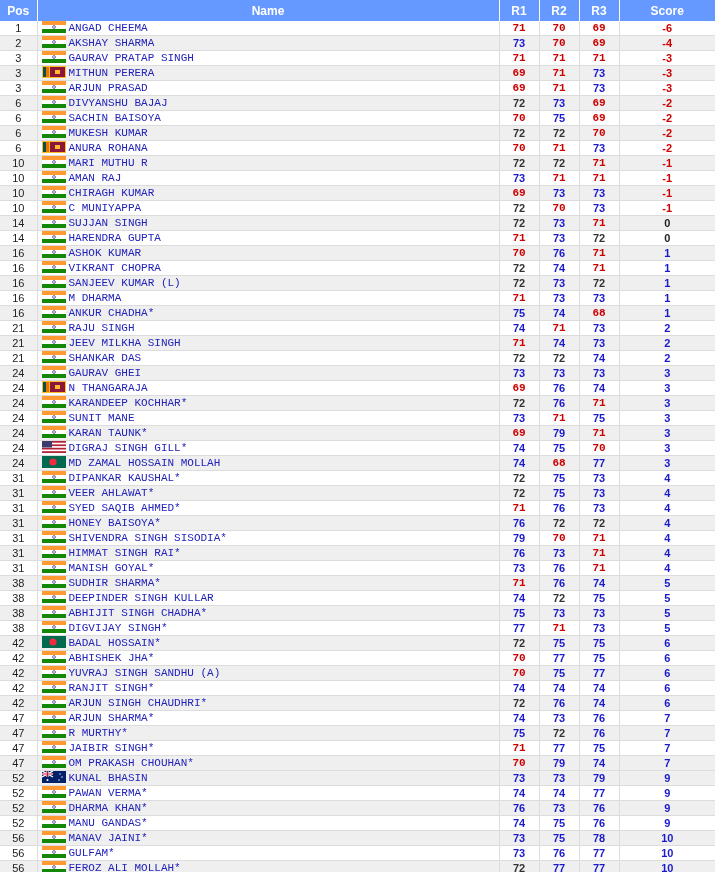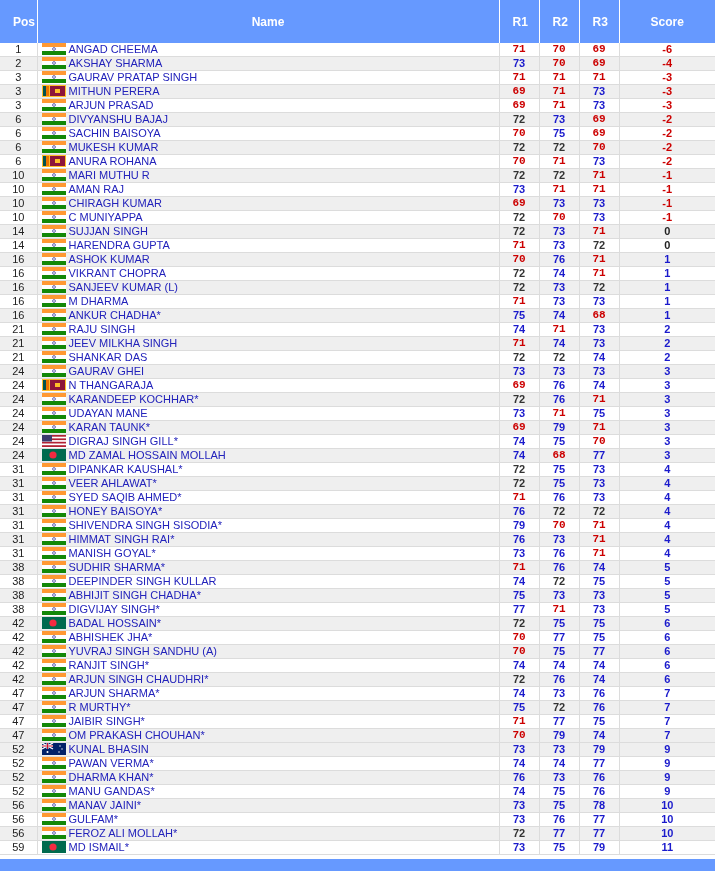--- a/index.html
+++ b/index.html
@@ -1,30 +1,30 @@
 <!DOCTYPE html>
 <html><head>
 <meta charset="utf-8">
 <style>
   html, body { margin: 0; padding: 0; background: #ffffff; }
   body { width: 717px; height: 872px; overflow: hidden; font-family: "Liberation Sans", sans-serif; }
   table { border-collapse: collapse; width: 715px; table-layout: fixed; }
   th {
     background: #6699ff; color: #ffffff; font-weight: bold; font-size: 12px;
-    height: 17px; padding: 13px; text-align: center; border-right: 1px solid #ffffff;
+    height: 17px; padding: 2px; text-align: center; border-right: 1px solid #ffffff;
   }
   th:last-child { border-right: none; }
   td {
     font-size: 11px; height: 13px; padding: 0; line-height: 13px;
     border-bottom: 1px solid #dcdcdc; border-right: 1px solid #dcdcdc;
   }
   td:last-child { border-right: none; }
   tr.alt td { background: #efefef; }
   td.pos { text-align: center; color: #222; }
-  td.name { white-space: nowrap; overflow: hidden; }
+  td.name { white-space: nowrap; overflow: hidden; font-family: Liberation Mono, monospace; }
   td.name .flag { display: inline-block; width: 24px; height: 12px; vertical-align: -2px; margin-left: 4px; margin-right: 3px; }
   td.name .pname { color: #2222bb; cursor: pointer; }
   td.rd { text-align: center; font-weight: bold; }
   td.sc { text-align: center; font-weight: bold; }
   .under { color: #cc0000; font-family: Liberation Mono, monospace; }
   .par { color: #333333; }
   .over { color: #1a1acc; }
   .scneg { color: #cc0000; }
   .sczero { color: #222222; }
   .scpos { color: #1a1acc; }
@@ -394,21 +394,21 @@
         <td class="rd under">71</td>
         <td class="sc scpos">3</td>
       </tr>
       <tr>
         <td class="pos">24</td>
         <td class="name"><span class="flag"><svg viewBox="0 0 24 12" width="24" height="12">
               <rect width="24" height="4" fill="#ff9933"></rect>
               <rect y="4" width="24" height="4" fill="#ffffff"></rect>
               <rect y="8" width="24" height="4" fill="#138808"></rect>
               <circle cx="12" cy="6" r="1.4" fill="none" stroke="#000080" stroke-width="0.6"></circle>
-            </svg></span><span class="pname">UDAYAN MANE</span></td>
+            </svg></span><span class="pname">SUNIT MANE</span></td>
         <td class="rd over">73</td>
         <td class="rd under">71</td>
         <td class="rd over">75</td>
         <td class="sc scpos">3</td>
       </tr>
       <tr class="alt">
         <td class="pos">24</td>
         <td class="name"><span class="flag"><svg viewBox="0 0 24 12" width="24" height="12">
               <rect width="24" height="4" fill="#ff9933"></rect>
               <rect y="4" width="24" height="4" fill="#ffffff"></rect>

